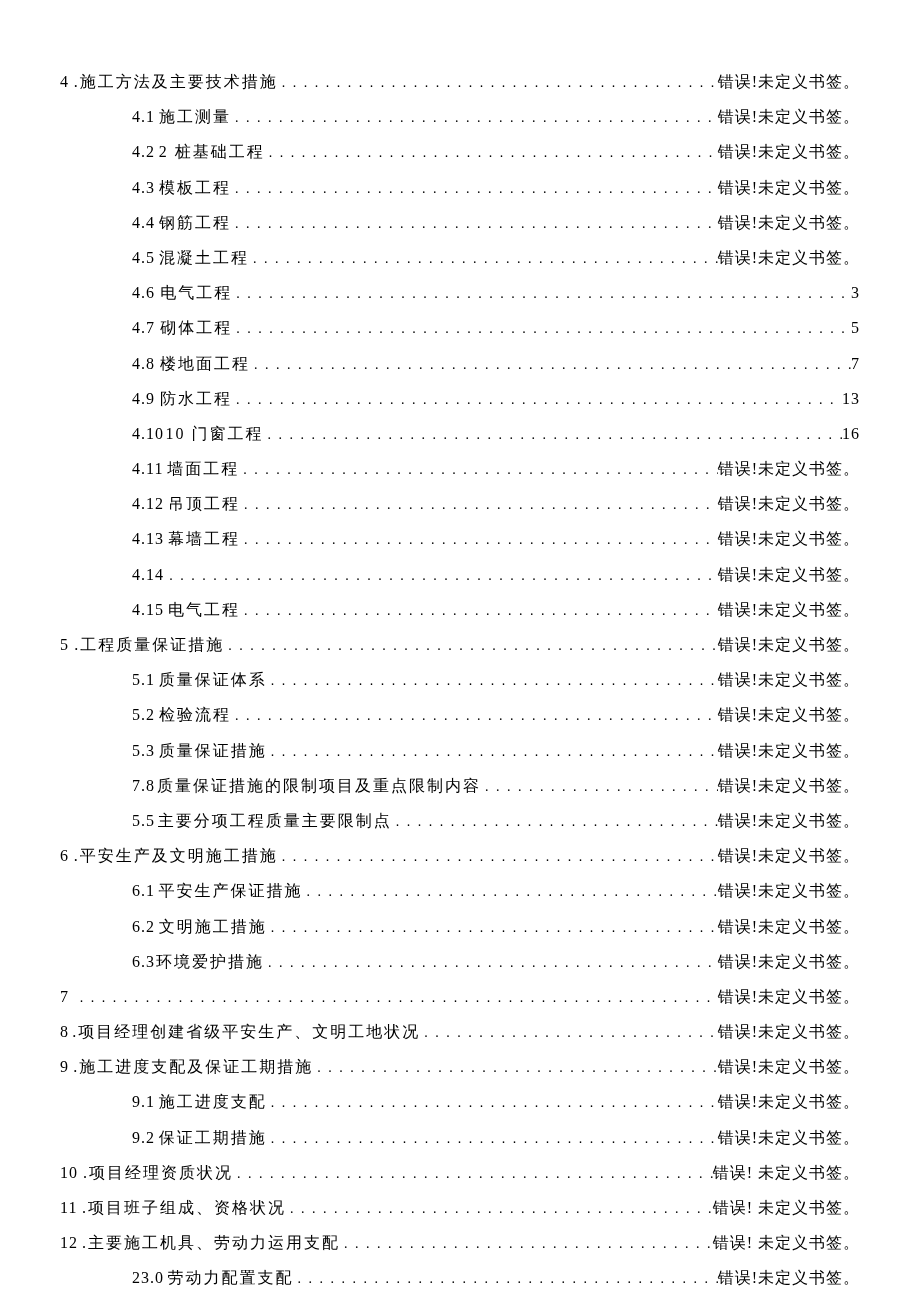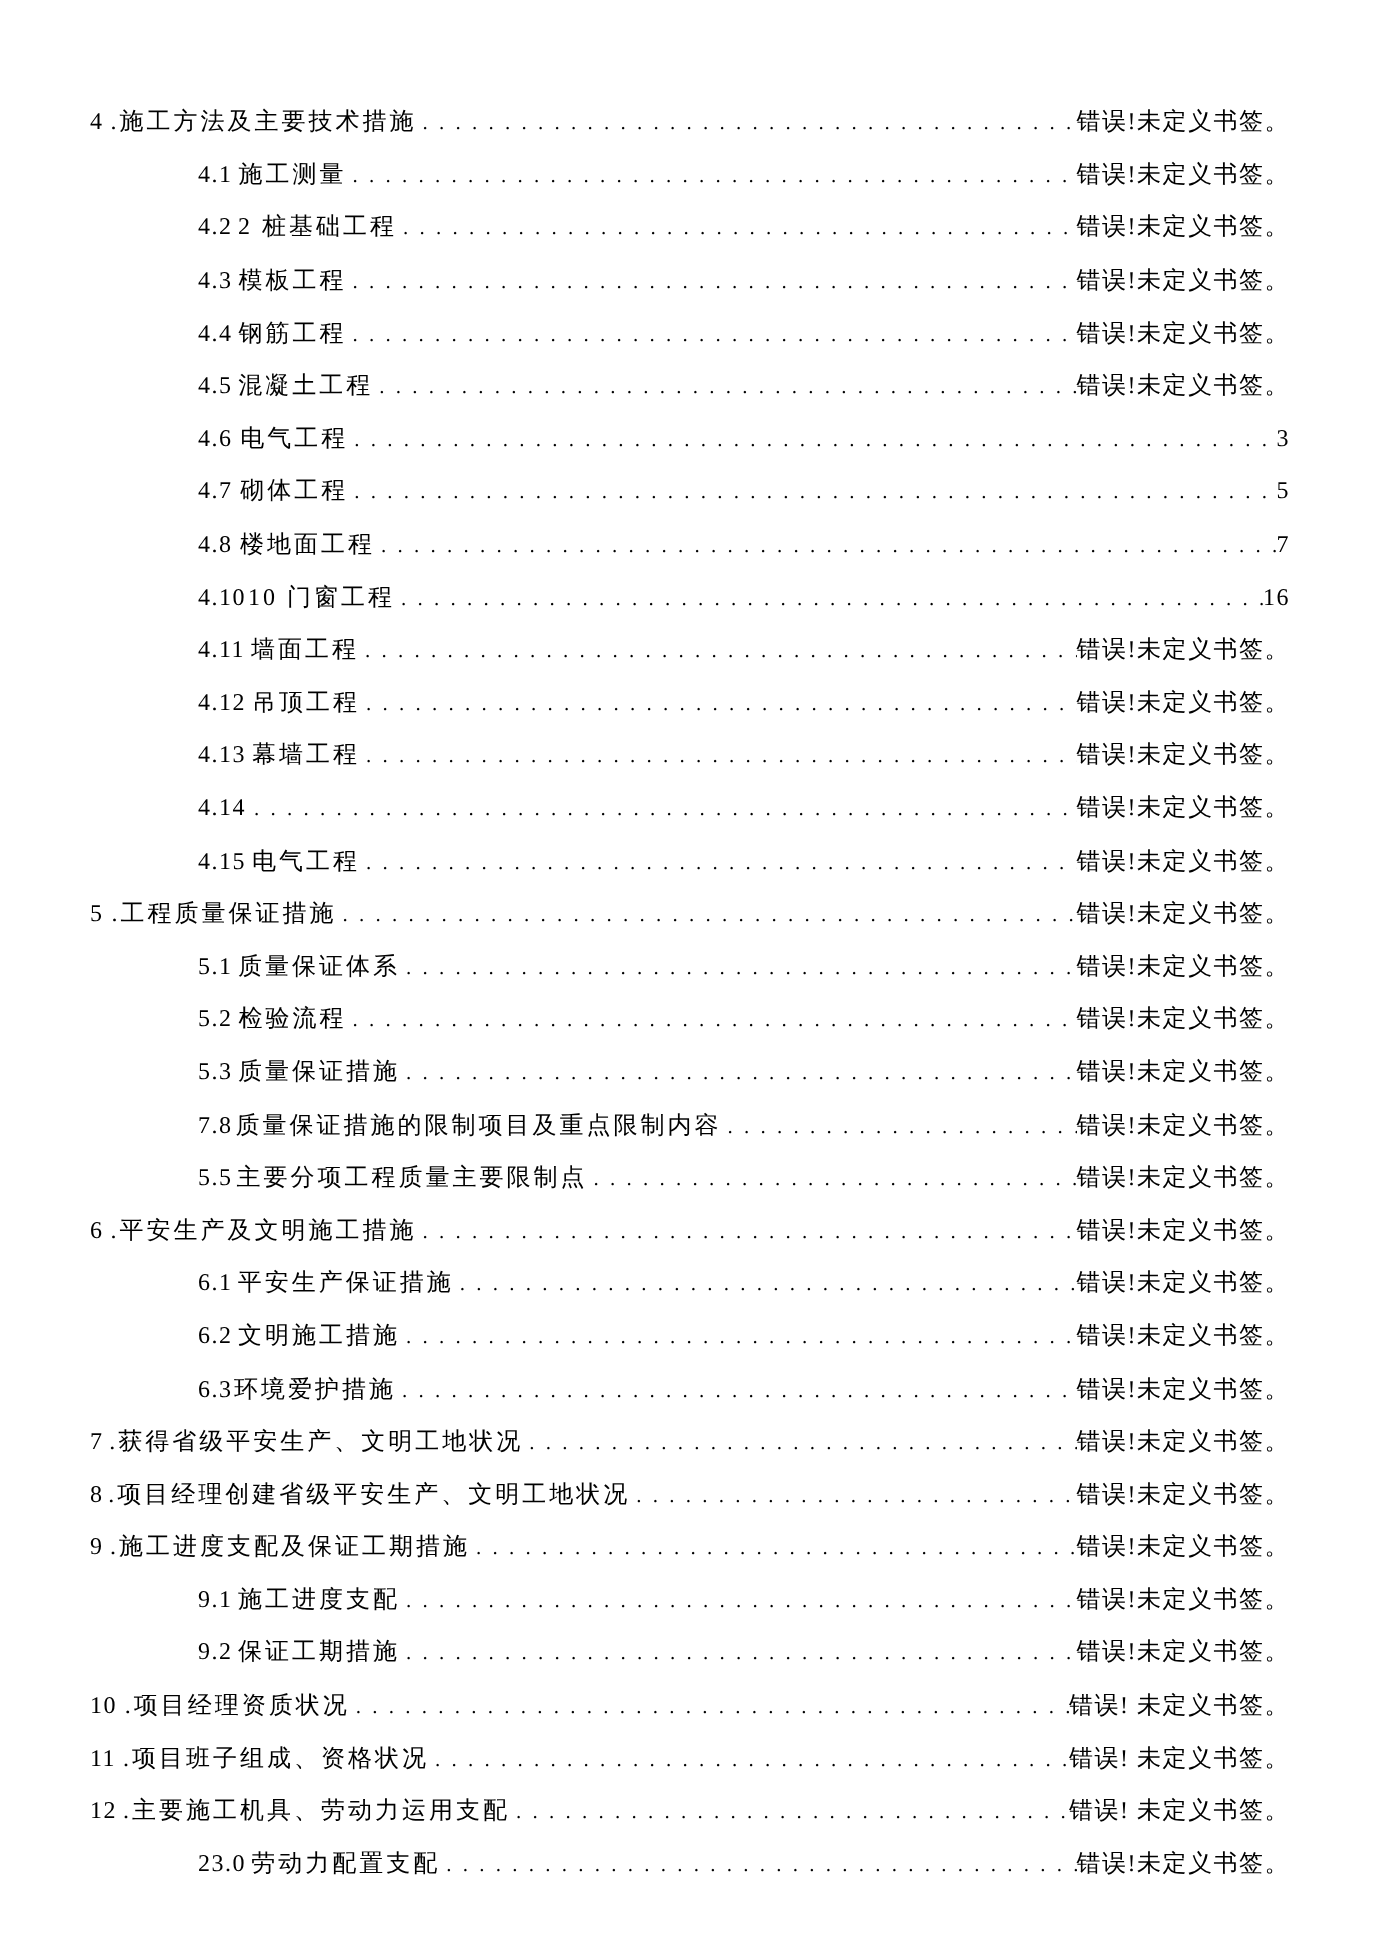--- a/index.html
+++ b/index.html
@@ -108,20 +108,27 @@
       <span class="page">5</span>
     </div>
     <div class="toc-line indent-1">
       <span class="num">4.8</span>
       <span class="gap-med"></span>
       <span class="title">楼地面工程</span>
       <span class="dots"></span>
       <span class="page">7</span>
     </div>
     <div class="toc-line indent-1">
+      <span class="num">4.9</span>
+      <span class="gap-med"></span>
+      <span class="title">防水工程</span>
+      <span class="dots"></span>
+      <span class="page">13</span>
+    </div>
+    <div class="toc-line indent-1">
       <span class="num">4.10</span>
       <span style="display: inline-block; width: 4px;"></span>
       <span class="title">10 门窗工程</span>
       <span class="dots"></span>
       <span class="page">16</span>
     </div>
     <div class="toc-line indent-1">
       <span class="num">4.11</span>
       <span class="gap-med"></span>
       <span class="title">墙面工程</span>
@@ -221,21 +228,20 @@
     <div class="toc-line indent-1">
       <span class="num">6.3</span>
       <span style="display: inline-block; width: 4px;"></span>
       <span class="title">环境爱护措施</span>
       <span class="dots"></span>
       <span class="page">错误!未定义书签。</span>
     </div>
     <div class="toc-line indent-0">
       <span class="num">7</span>
       <span class="gap-wide"></span>
-      <span class="title">.获得省级平安生产、文明工地状况</span>
       <span class="dots"></span>
       <span class="page">错误!未定义书签。</span>
     </div>
     <div class="toc-line indent-0">
       <span class="num">8</span>
       <span class="gap-wide"></span>
       <span class="title">.项目经理创建省级平安生产、文明工地状况</span>
       <span class="dots"></span>
       <span class="page">错误!未定义书签。</span>
     </div>

